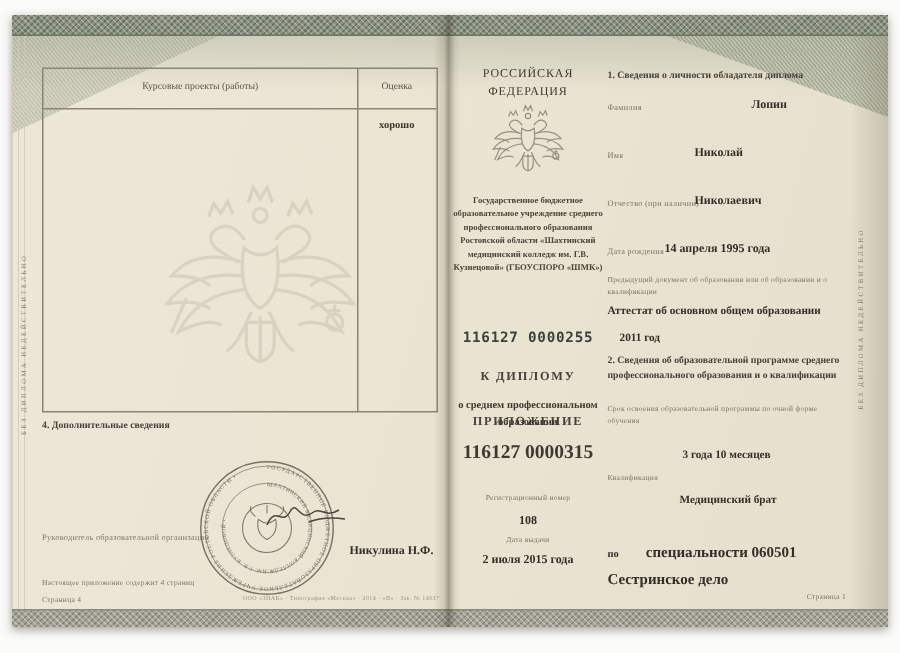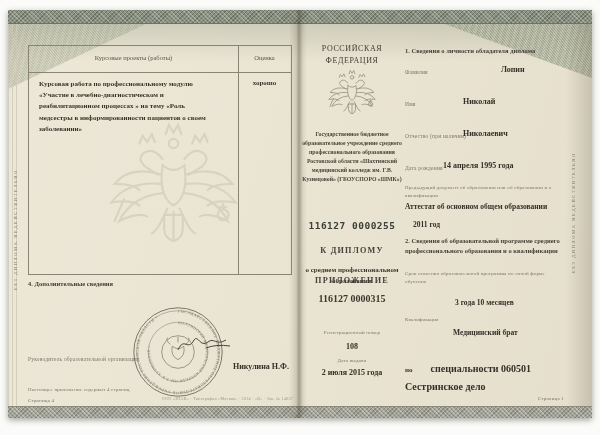--- a/index.html
+++ b/index.html
@@ -124,21 +124,20 @@
 
   <svg class="abs line-art" style="left:88px;top:108px;color:#b6ae9c;opacity:.33;z-index:1;" width="155" height="172" viewBox="0 0 100 110">
       <use href="#eagle"></use>
     </svg>
 
   <div class="tbl">
     <div class="hdr"></div>
     <div class="vline"></div>
     <div class="h1">Курсовые проекты (работы)</div>
     <div class="h2">Оценка</div>
-    <div class="course">Курсовая работа по профессиональному модулю «Участие в лечебно-диагностическом и реабилитационном процессах »  на  тему  «Роль медсестры в  информированности  пациентов о своем заболевании»</div>
     <div class="grade">хорошо</div>
   </div>
 
   <div class="abs sec" style="left:20px;top:270px;">4. Дополнительные сведения</div>
 
   <svg class="abs line-art" style="left:122px;top:294px;color:#615d52;opacity:.85;" width="96" height="96" viewBox="0 0 100 100">
     <defs>
       <path id="ringA" d="M50,9 a41,41 0 1,1 -0.01,0" fill="none"></path>
       <path id="ringB" d="M50,21 a29,29 0 1,1 -0.01,0" fill="none"></path>
     </defs>
@@ -179,21 +178,21 @@
     </svg>
 
   <div class="abs ctr" style="left:290px;top:120px;width:108px;font-size:5.8px;font-weight:600;line-height:1.55;color:#4a453b;">Государственное бюджетное образовательное учреждение среднего профессионального образования Ростовской области «Шахтинский медицинский колледж им. Г.В. Кузнецовой» (ГБОУСПОРО «ШМК»)</div>
 
   <div class="abs ctr mono" style="left:288px;top:198px;width:112px;font-size:9.5px;font-weight:bold;letter-spacing:.5px;color:#3b4039;margin-top:12px;">116127 0000255</div>
 
   <div class="abs ctr" style="left:292px;top:222px;width:104px;font-size:8.2px;font-weight:600;letter-spacing:1.2px;color:#46413a;margin-top:44px;">ПРИЛОЖЕНИЕ</div>
   <div class="abs ctr" style="left:292px;top:236px;width:104px;font-size:8.2px;font-weight:600;letter-spacing:1.2px;color:#46413a;">К ДИПЛОМУ</div>
 
   <div class="abs ctr" style="left:296px;top:255px;width:96px;font-size:7px;font-weight:bold;line-height:1.5;color:#3d3830;">о среднем профессиональном образовании</div>
-  <div class="abs ctr" style="left:292px;top:283px;width:104px;font-size:10px;font-weight:bold;color:#3d3830;">116127 0000315</div>
+  <div class="abs ctr" style="left:292px;top:283px;width:104px;font-size:13px;font-weight:bold;color:#3d3830;">116127 0000315</div>
 
   <div class="abs ctr lbl" style="left:292px;top:320px;width:104px;font-size:5px;">Регистрационный номер</div>
   <div class="abs ctr val" style="left:292px;top:332px;width:104px;">108</div>
   <div class="abs ctr lbl" style="left:292px;top:348px;width:104px;font-size:5px;">Дата выдачи</div>
   <div class="abs ctr val" style="left:292px;top:358px;width:104px;">2 июля 2015 года</div>
 
   <div class="abs sec" style="left:397px;top:37px;width:175px;">1. Сведения о личности обладателя диплома</div>
 
   <div class="abs" style="left:397px;top:55px;width:170px;height:100px;">
     <div class="abs lbl" style="left:0;top:4px;">Фамилия</div>

